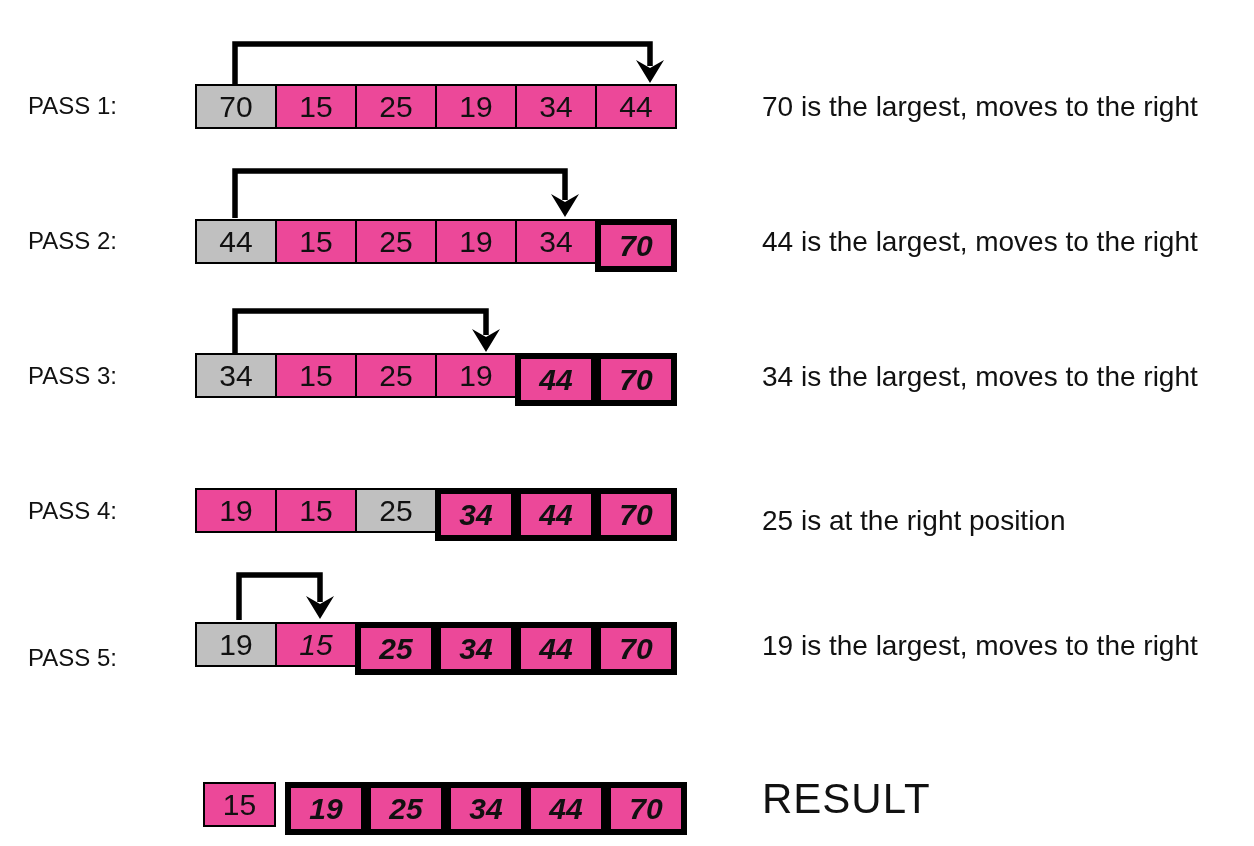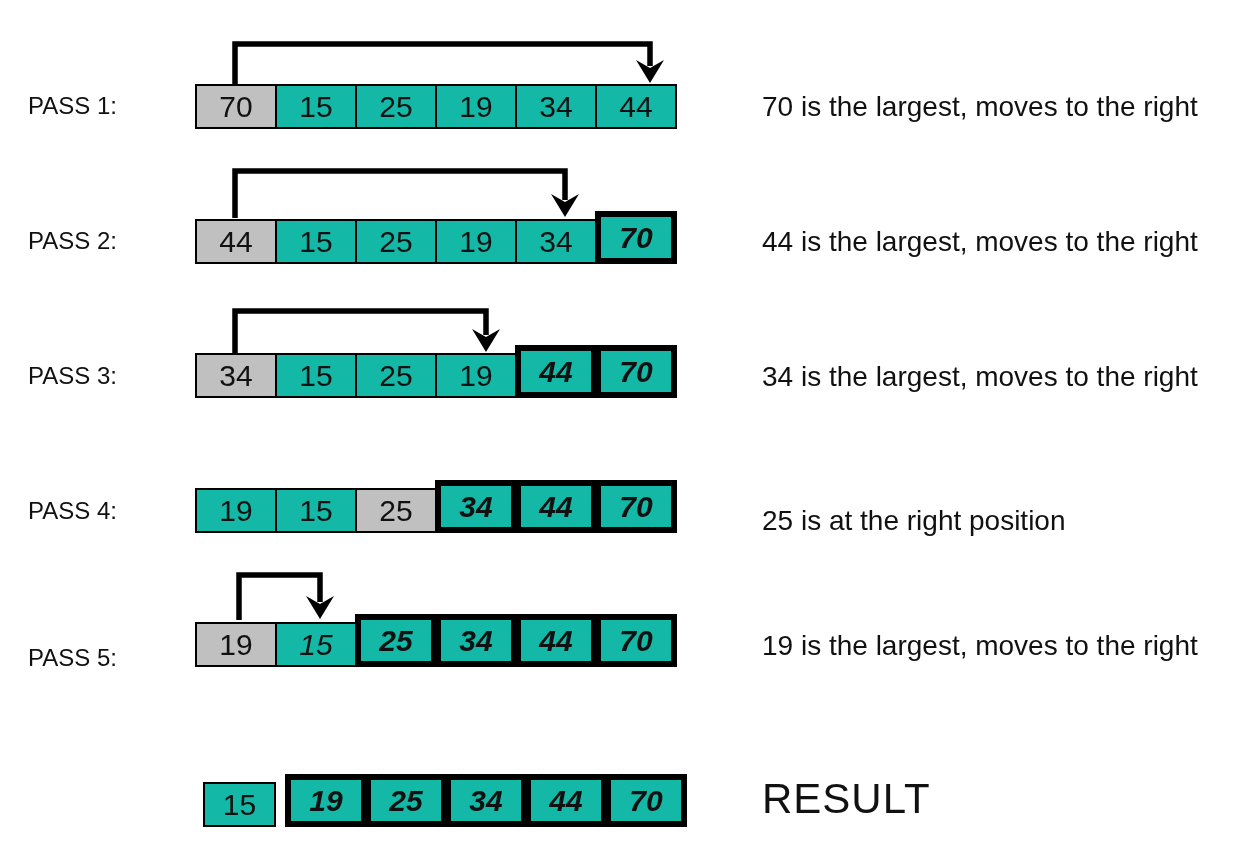--- a/index.html
+++ b/index.html
@@ -13,25 +13,25 @@
   }
   .annotation{
     position:absolute;left:735px;font-size:28px;line-height:31px;color:#111;
     white-space:nowrap;
     margin-left:27px;
   }
   .annotation.result{
     font-size:42px;line-height:44px;font-weight:400;letter-spacing:1px;
   }
   .cells-row{
-    position:absolute;display:flex;align-items:flex-end;height:45px;
+    position:absolute;display:flex;align-items:flex-start;height:45px;
   }
   .cell{
     width:82px;height:45px;box-sizing:border-box;border:2px solid #000;
-    background:#14b8a6;display:flex;align-items:center;justify-content:center;
+    background:#ec4899;display:flex;align-items:center;justify-content:center;
     font-size:30px;flex:0 0 auto;
   }
   .cell + .cell{margin-left:-2px;}
   .cell.active{background:#c0c0c0;}
   .cell.swap{font-style:italic;}
   .cell.sorted{
     border-width:6px;height:53px;font-weight:bold;font-style:italic;z-index:2;
   }
   .row-result .cell:nth-child(2){margin-left:9px;}
   .row-result .cell:first-child{width:73px;}

